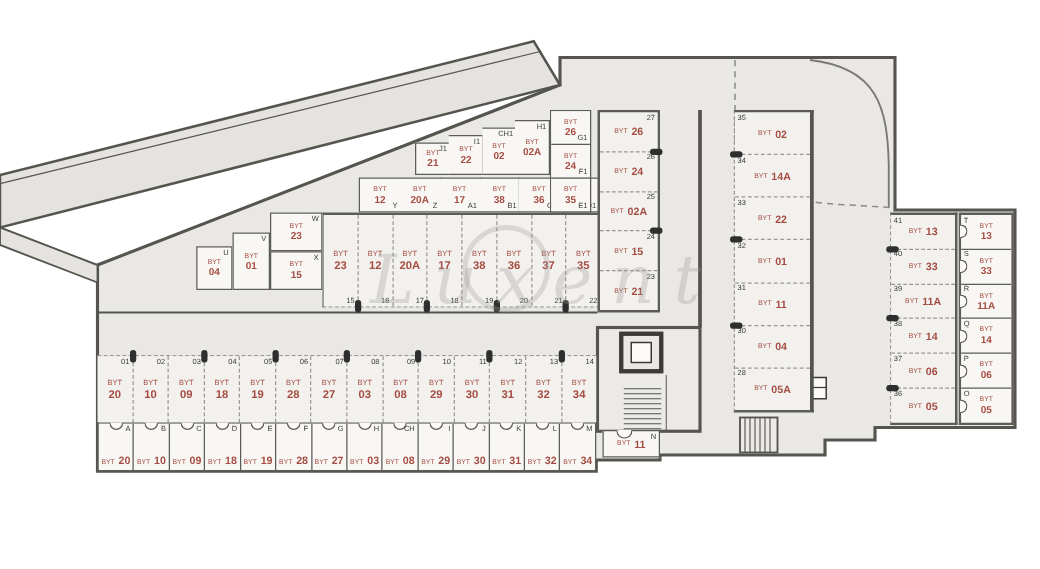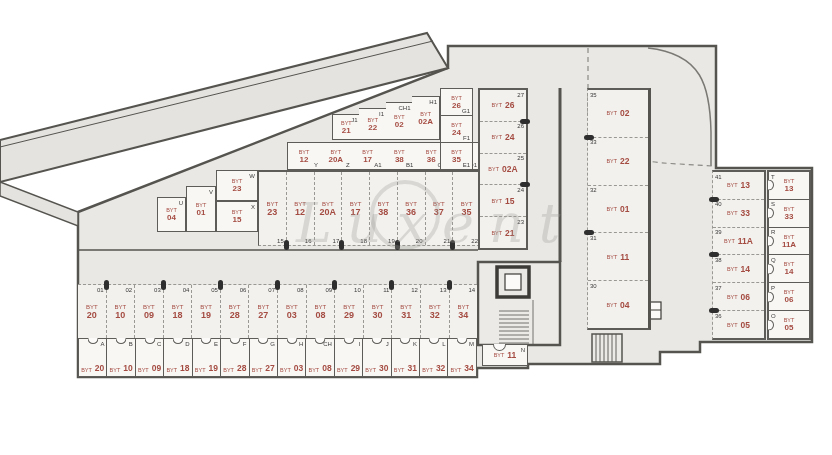--- a/index.html
+++ b/index.html
@@ -610,20 +610,27 @@
   <div class="band rp vcol pills-left" style="left:587px;top:88px;width:64px;height:242px">
 
       <div class="pcell">
         <span class="tl lt">35</span>
         <span class="u1">
           <span class="p">BYT</span>
           <span class="n">02</span>
         </span>
       </div>
 
+      <div class="pcell">
+        <span class="tl lt">34</span>
+        <span class="u1">
+          <span class="p">BYT</span>
+          <span class="n">14A</span>
+        </span>
+      </div>
 
       <div class="pcell">
         <span class="tl lt">33</span>
         <span class="u1">
           <span class="p">BYT</span>
           <span class="n">22</span>
         </span>
       </div>
 
       <div class="pcell">
@@ -644,20 +651,27 @@
 
       <div class="pcell">
         <span class="tl lt">30</span>
         <span class="u1">
           <span class="p">BYT</span>
           <span class="n">04</span>
         </span>
       </div>
 
 
+      <div class="pcell">
+        <span class="tl lt">28</span>
+        <span class="u1">
+          <span class="p">BYT</span>
+          <span class="n">05A</span>
+        </span>
+      </div>
     </div>
 
   <div class="band wp vcol pills-left" style="left:712px;top:170px;width:54px;height:170px">
 
       <div class="pcell">
         <span class="tl lt">41</span>
         <span class="u1">
           <span class="p">BYT</span>
           <span class="n">13</span>
         </span>

